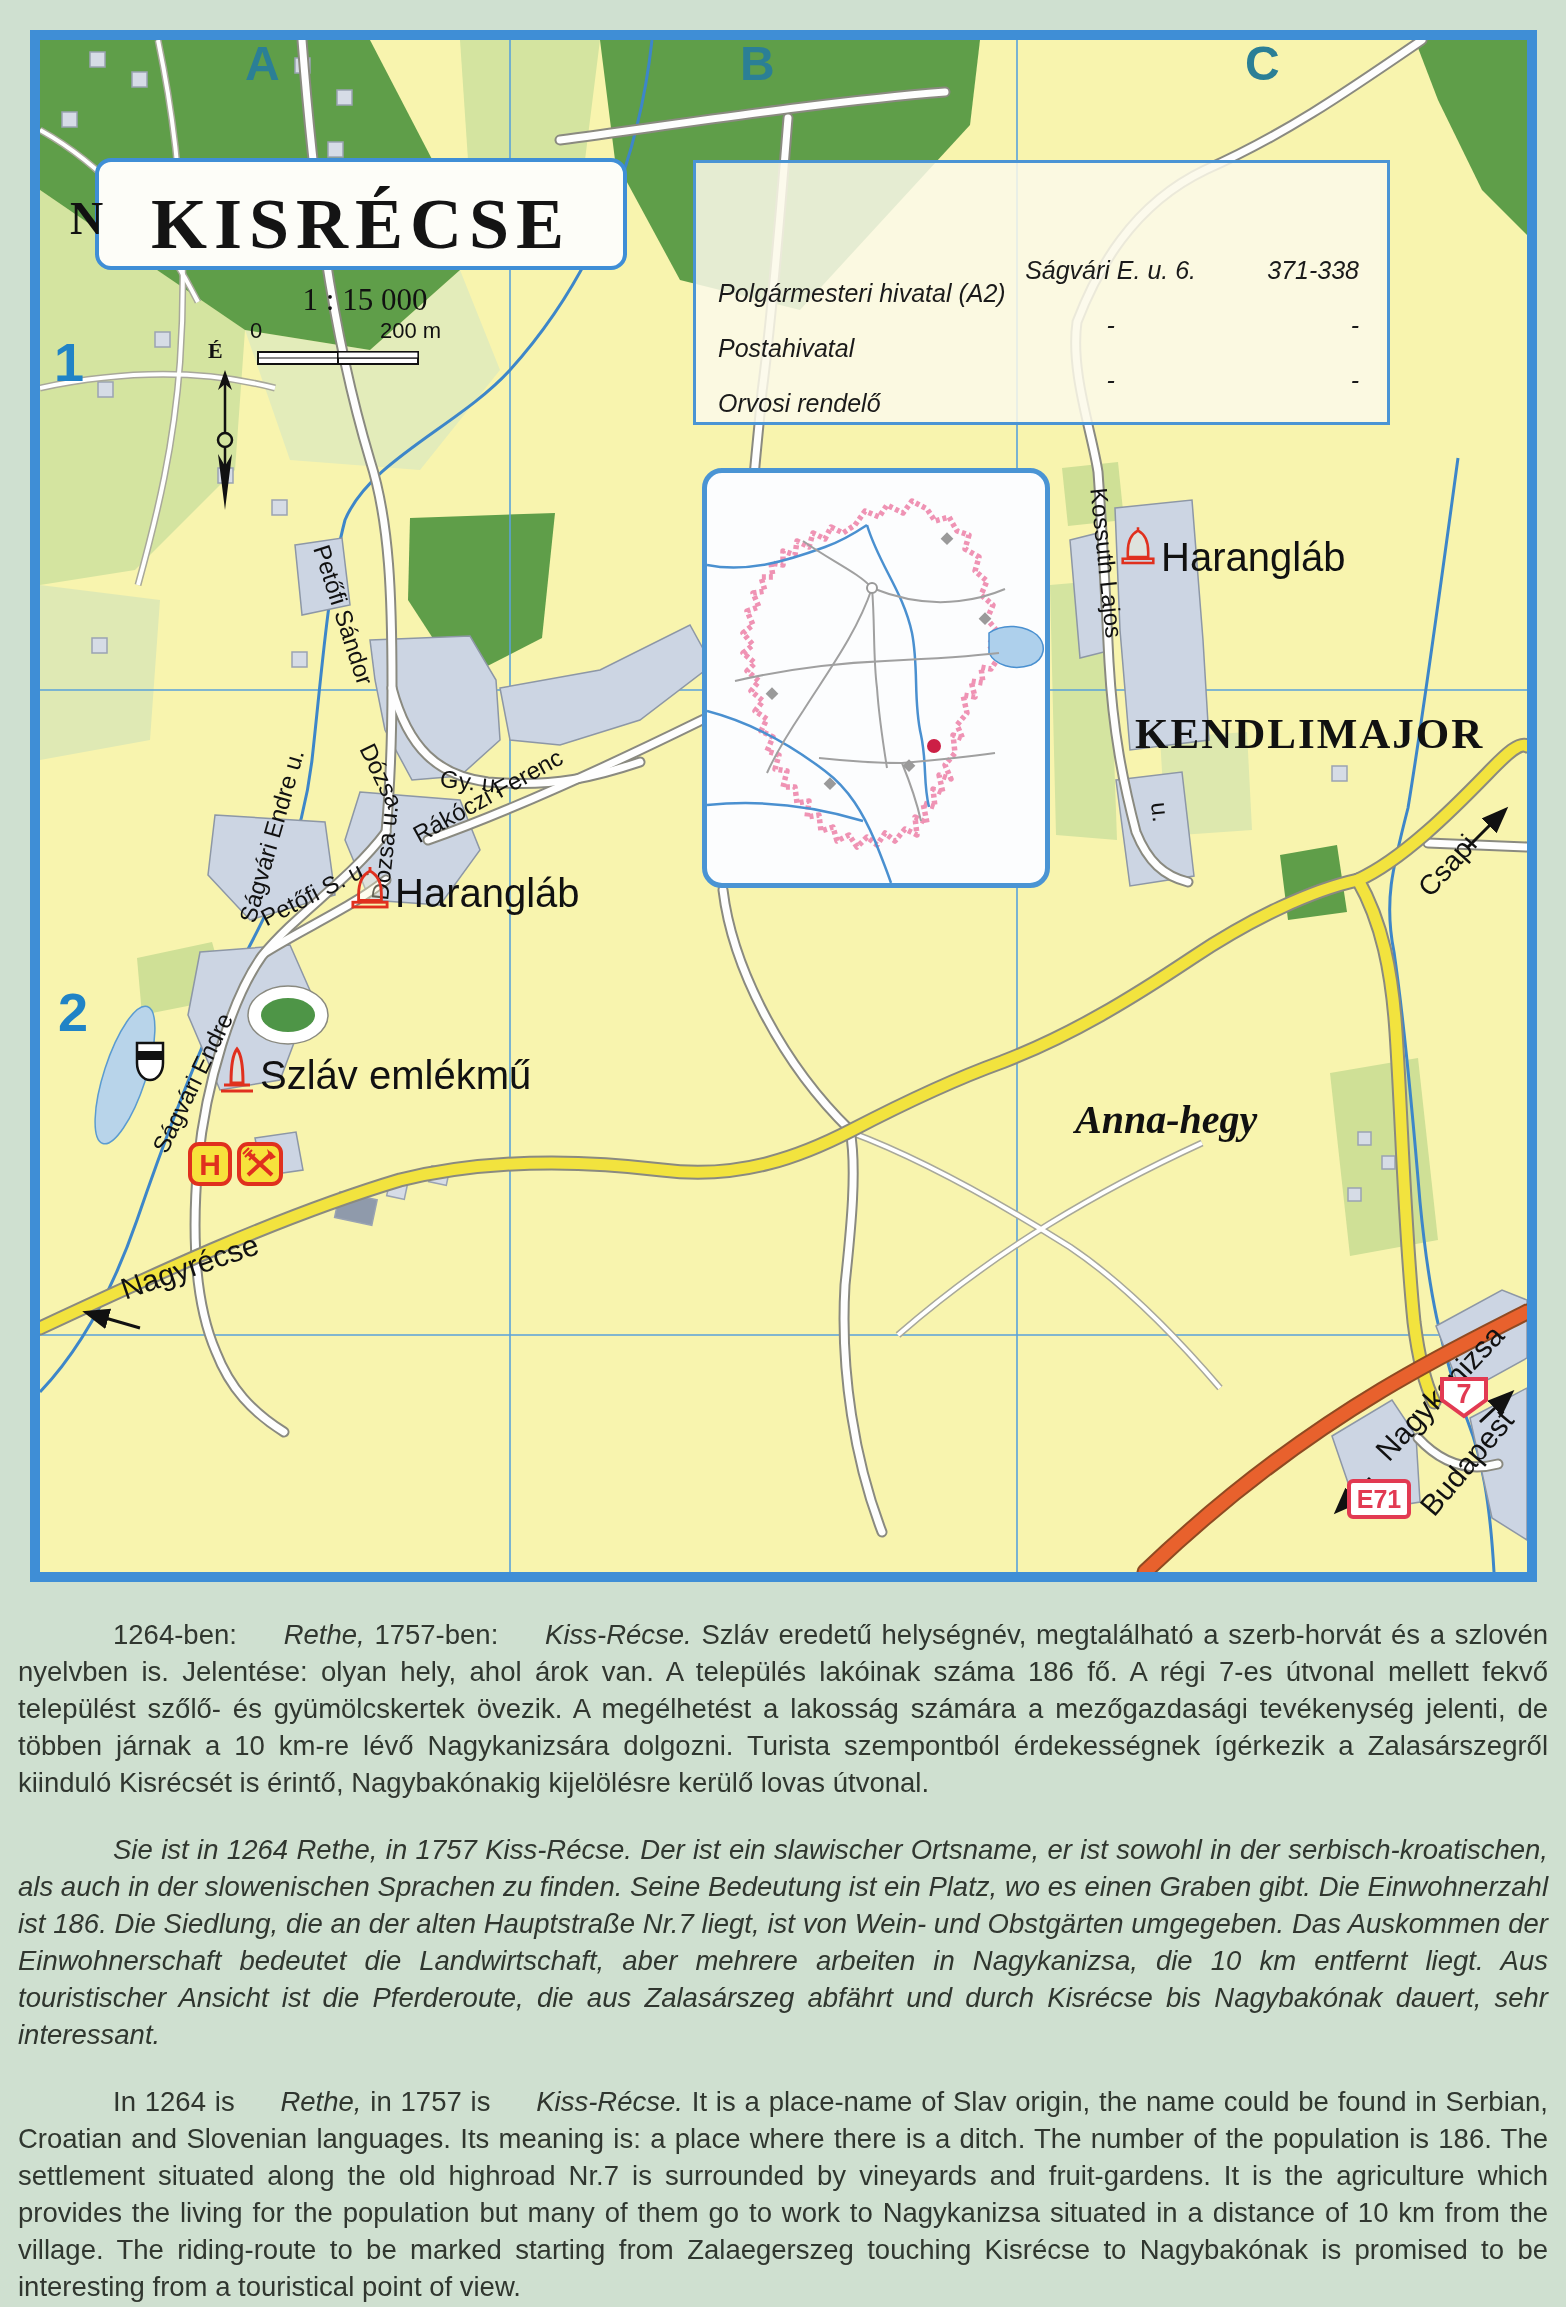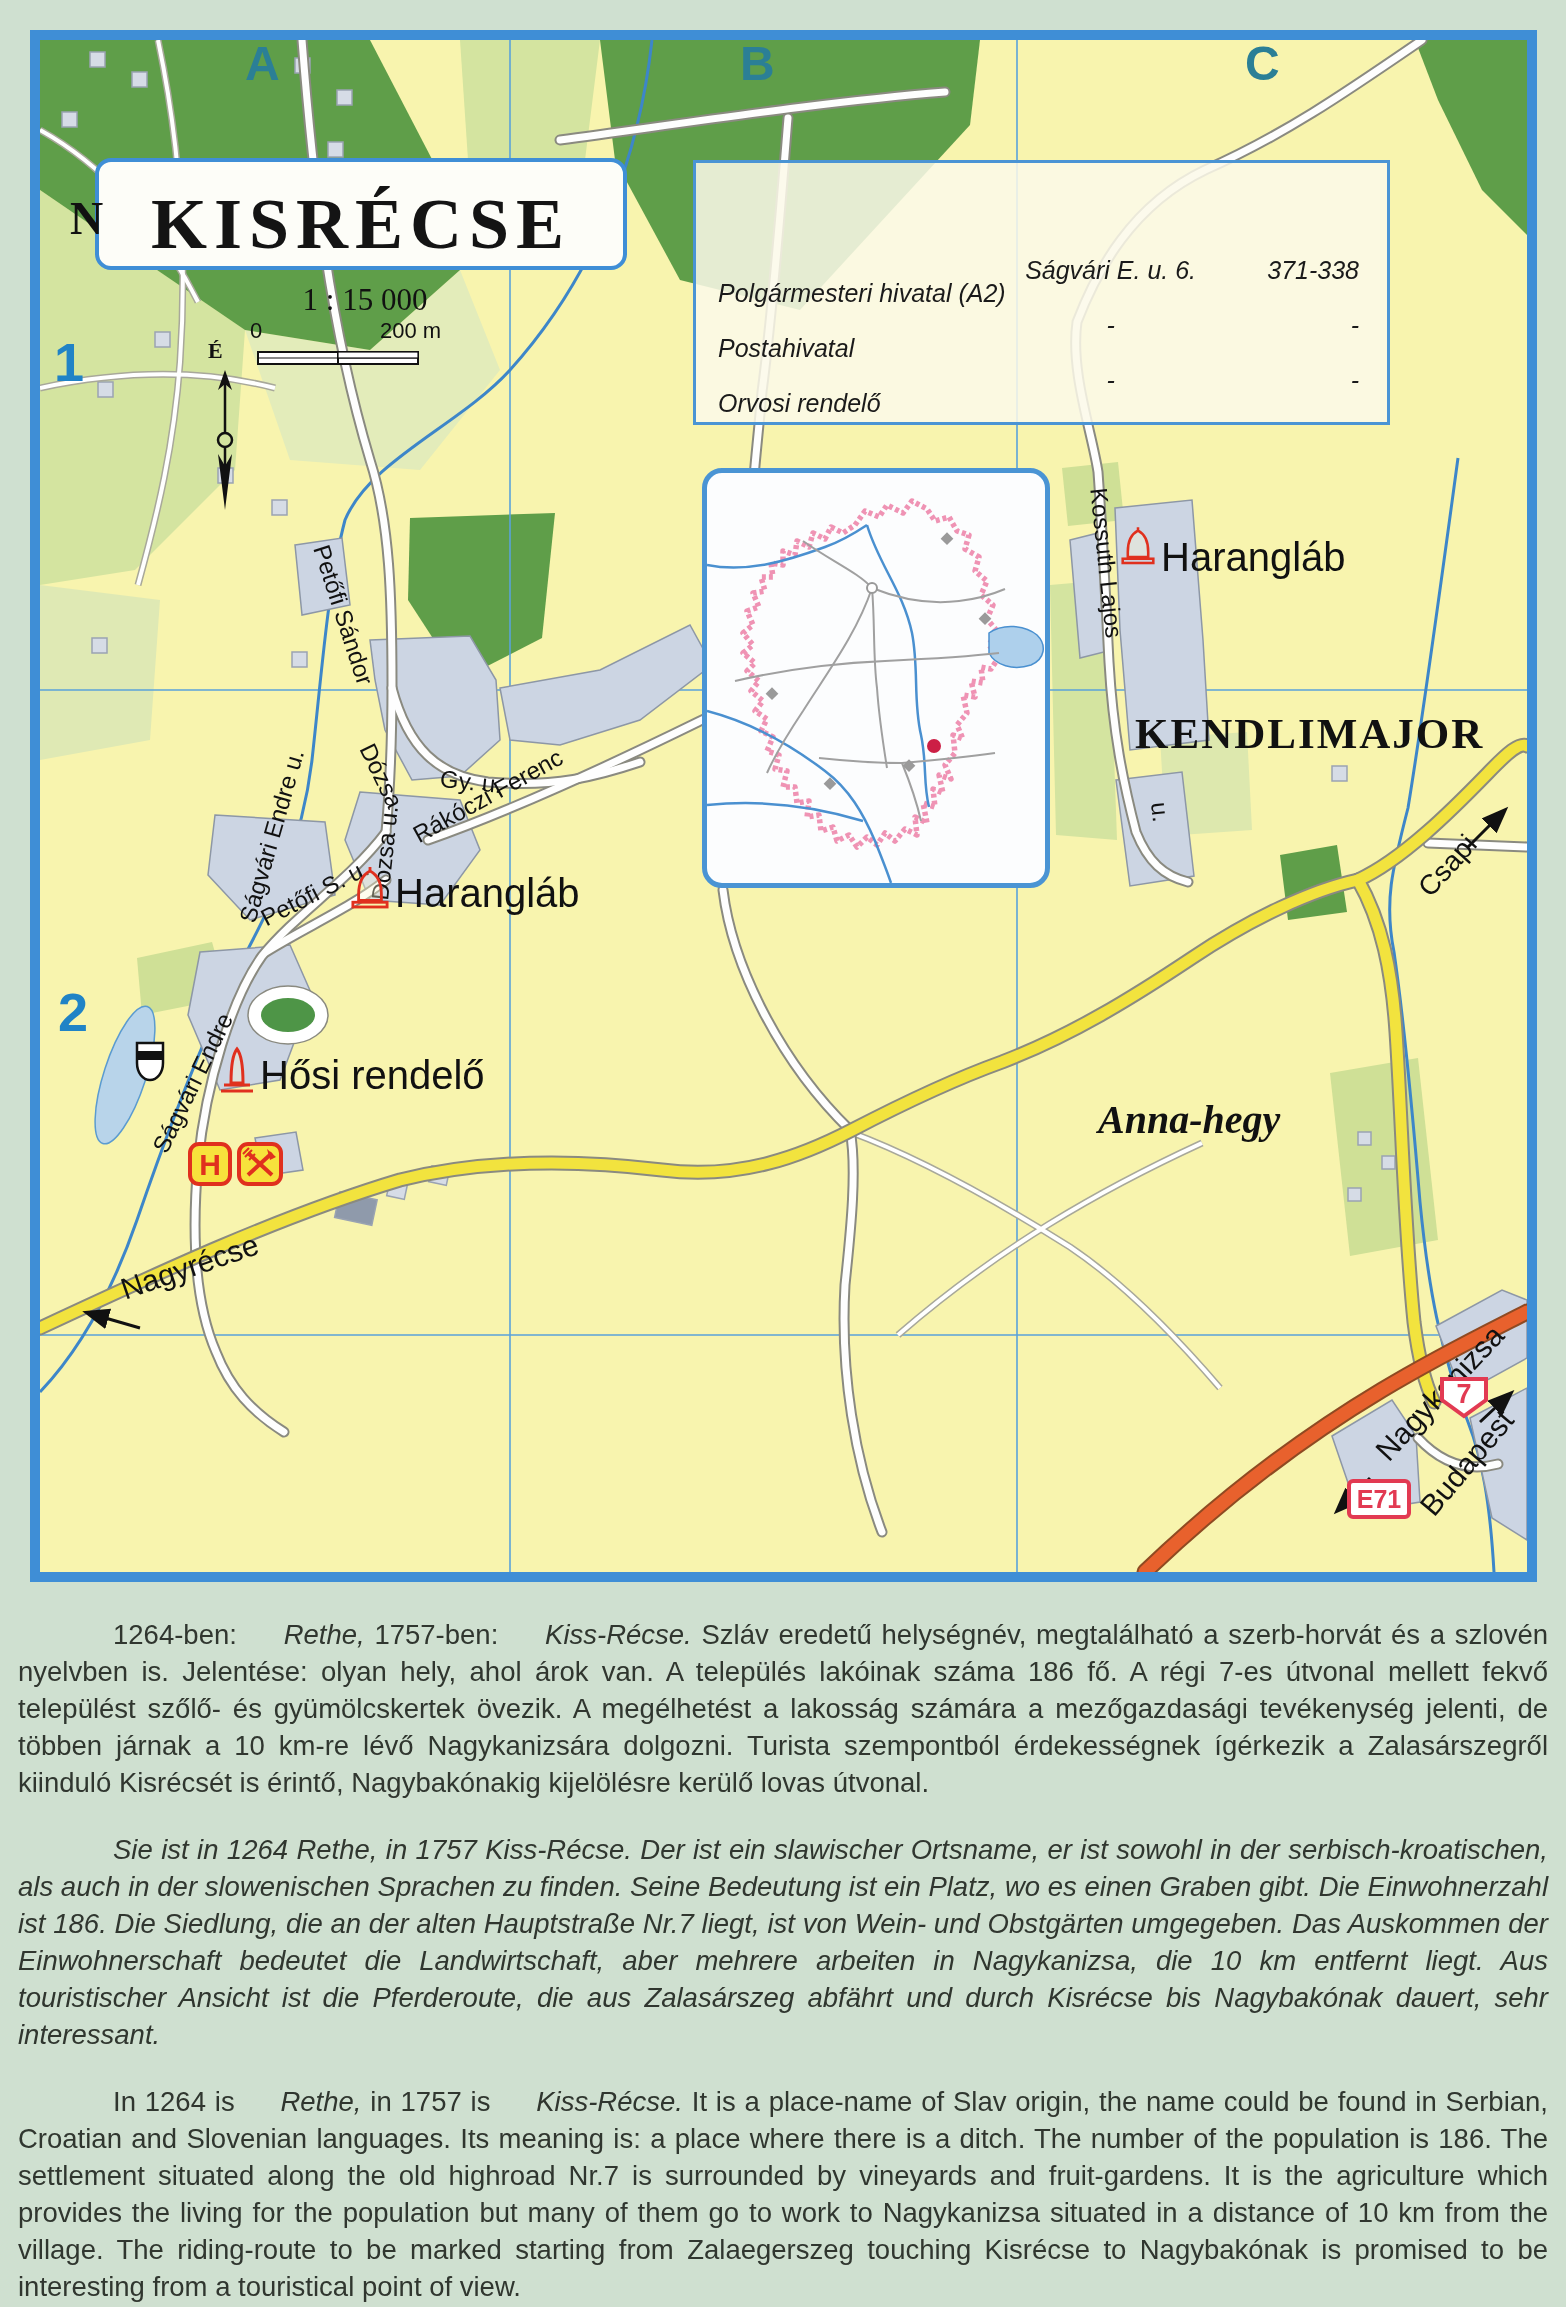--- a/index.html
+++ b/index.html
@@ -303,23 +303,23 @@
     <div class="ml" style="left:337px;top:700px;transform:rotate(64deg);transform-origin:0 0">Dózsa</div>
     <div class="ml" style="left:400px;top:730px;transform:rotate(6deg)">Gy. u.</div>
     <div class="ml center" style="left:290px;top:801px;width:110px;transform:rotate(-84deg)">Dózsa u.</div>
     <div class="ml center" style="left:348px;top:744px;width:200px;transform:rotate(-29deg)">Rákóczi Ferenc</div>
     <div class="ml center" style="left:200px;top:841px;width:150px;transform:rotate(-27deg)">Petőfi S.  u.</div>
     <div class="ml center" style="left:971px;top:511px;width:190px;transform:rotate(84deg)">Kossuth Lajos</div>
     <div class="ml" style="left:1110px;top:760px;transform:rotate(84deg)">u.</div>
 
     <div class="ml poi" style="left:355px;top:833px">Harangláb</div>
     <div class="ml poi" style="left:1121px;top:497px">Harangláb</div>
-    <div class="ml poi" style="left:220px;top:1015px">Hősi rendelő</div>
+    <div class="ml poi" style="left:220px;top:1015px">Szláv emlékmű</div>
     <div class="ml serifb center" style="left:1095px;top:672px;width:340px;font-size:43px;letter-spacing:2px">KENDLIMAJOR</div>
-    <div class="ml serifb" style="left:1058px;top:1060px;font-size:40px;font-style:italic">Anna-hegy</div>
+    <div class="ml serifb" style="left:1035px;top:1060px;font-size:40px;font-style:italic">Anna-hegy</div>
 
     <div class="ml" style="left:78px;top:1212px;font-size:30px;transform:rotate(-19deg)">Nagyrécse</div>
     <div class="ml" style="left:1372px;top:812px;font-size:28px;transform:rotate(-48deg)">Csapi</div>
     <div class="ml center" style="left:1300px;top:1338px;width:200px;font-size:30px;transform:rotate(-47deg)">Nagykanizsa</div>
     <div class="ml center" style="left:1352px;top:1408px;width:150px;font-size:30px;transform:rotate(-50deg)">Budapest</div>
 
     <svg class="abs" style="left:311px;top:824px" width="38" height="48" viewBox="0 0 40 50">
       <path d="M20,3 L20,8 M8,38 L8,32 C8,19 12,11 20,7 C28,11 32,19 32,32 L32,38 Z" fill="rgba(255,252,210,0.35)" stroke="#e0301e" stroke-width="3"></path>
       <rect x="2" y="40" width="36" height="5" fill="none" stroke="#e0301e" stroke-width="3"></rect>
     </svg>

